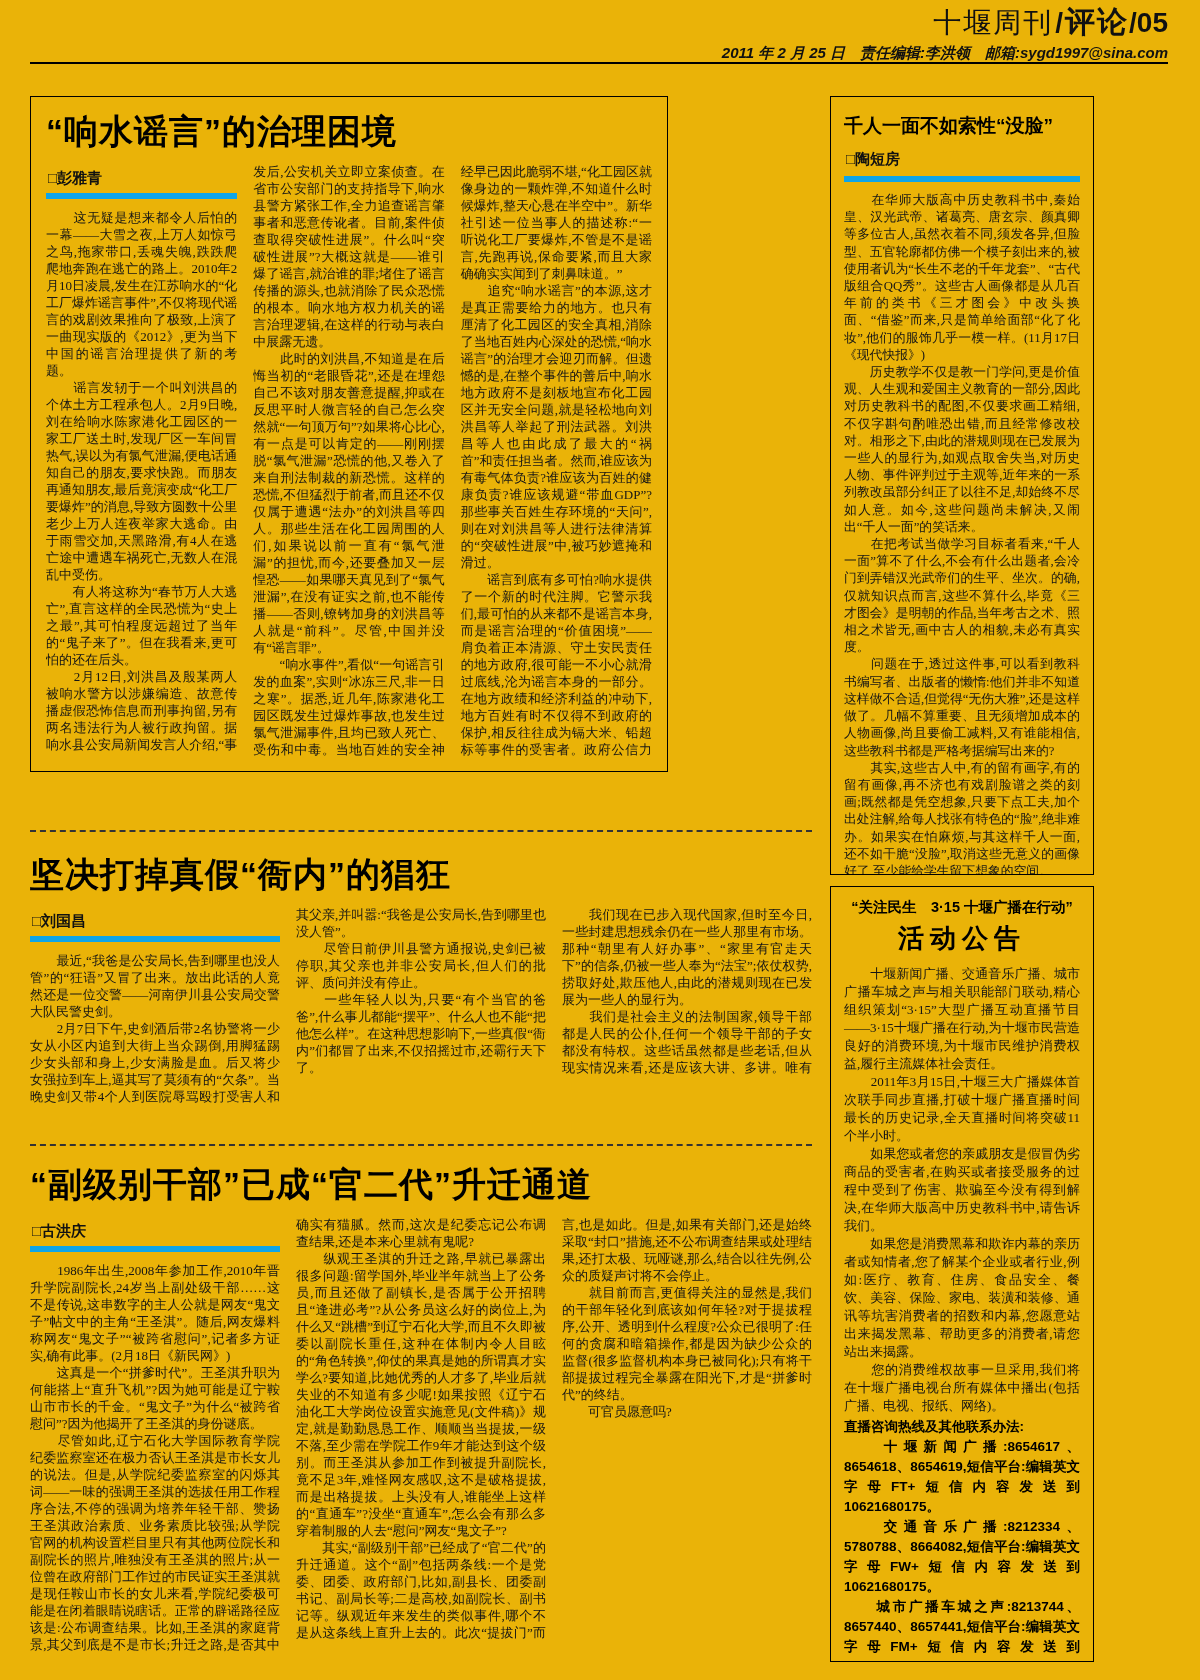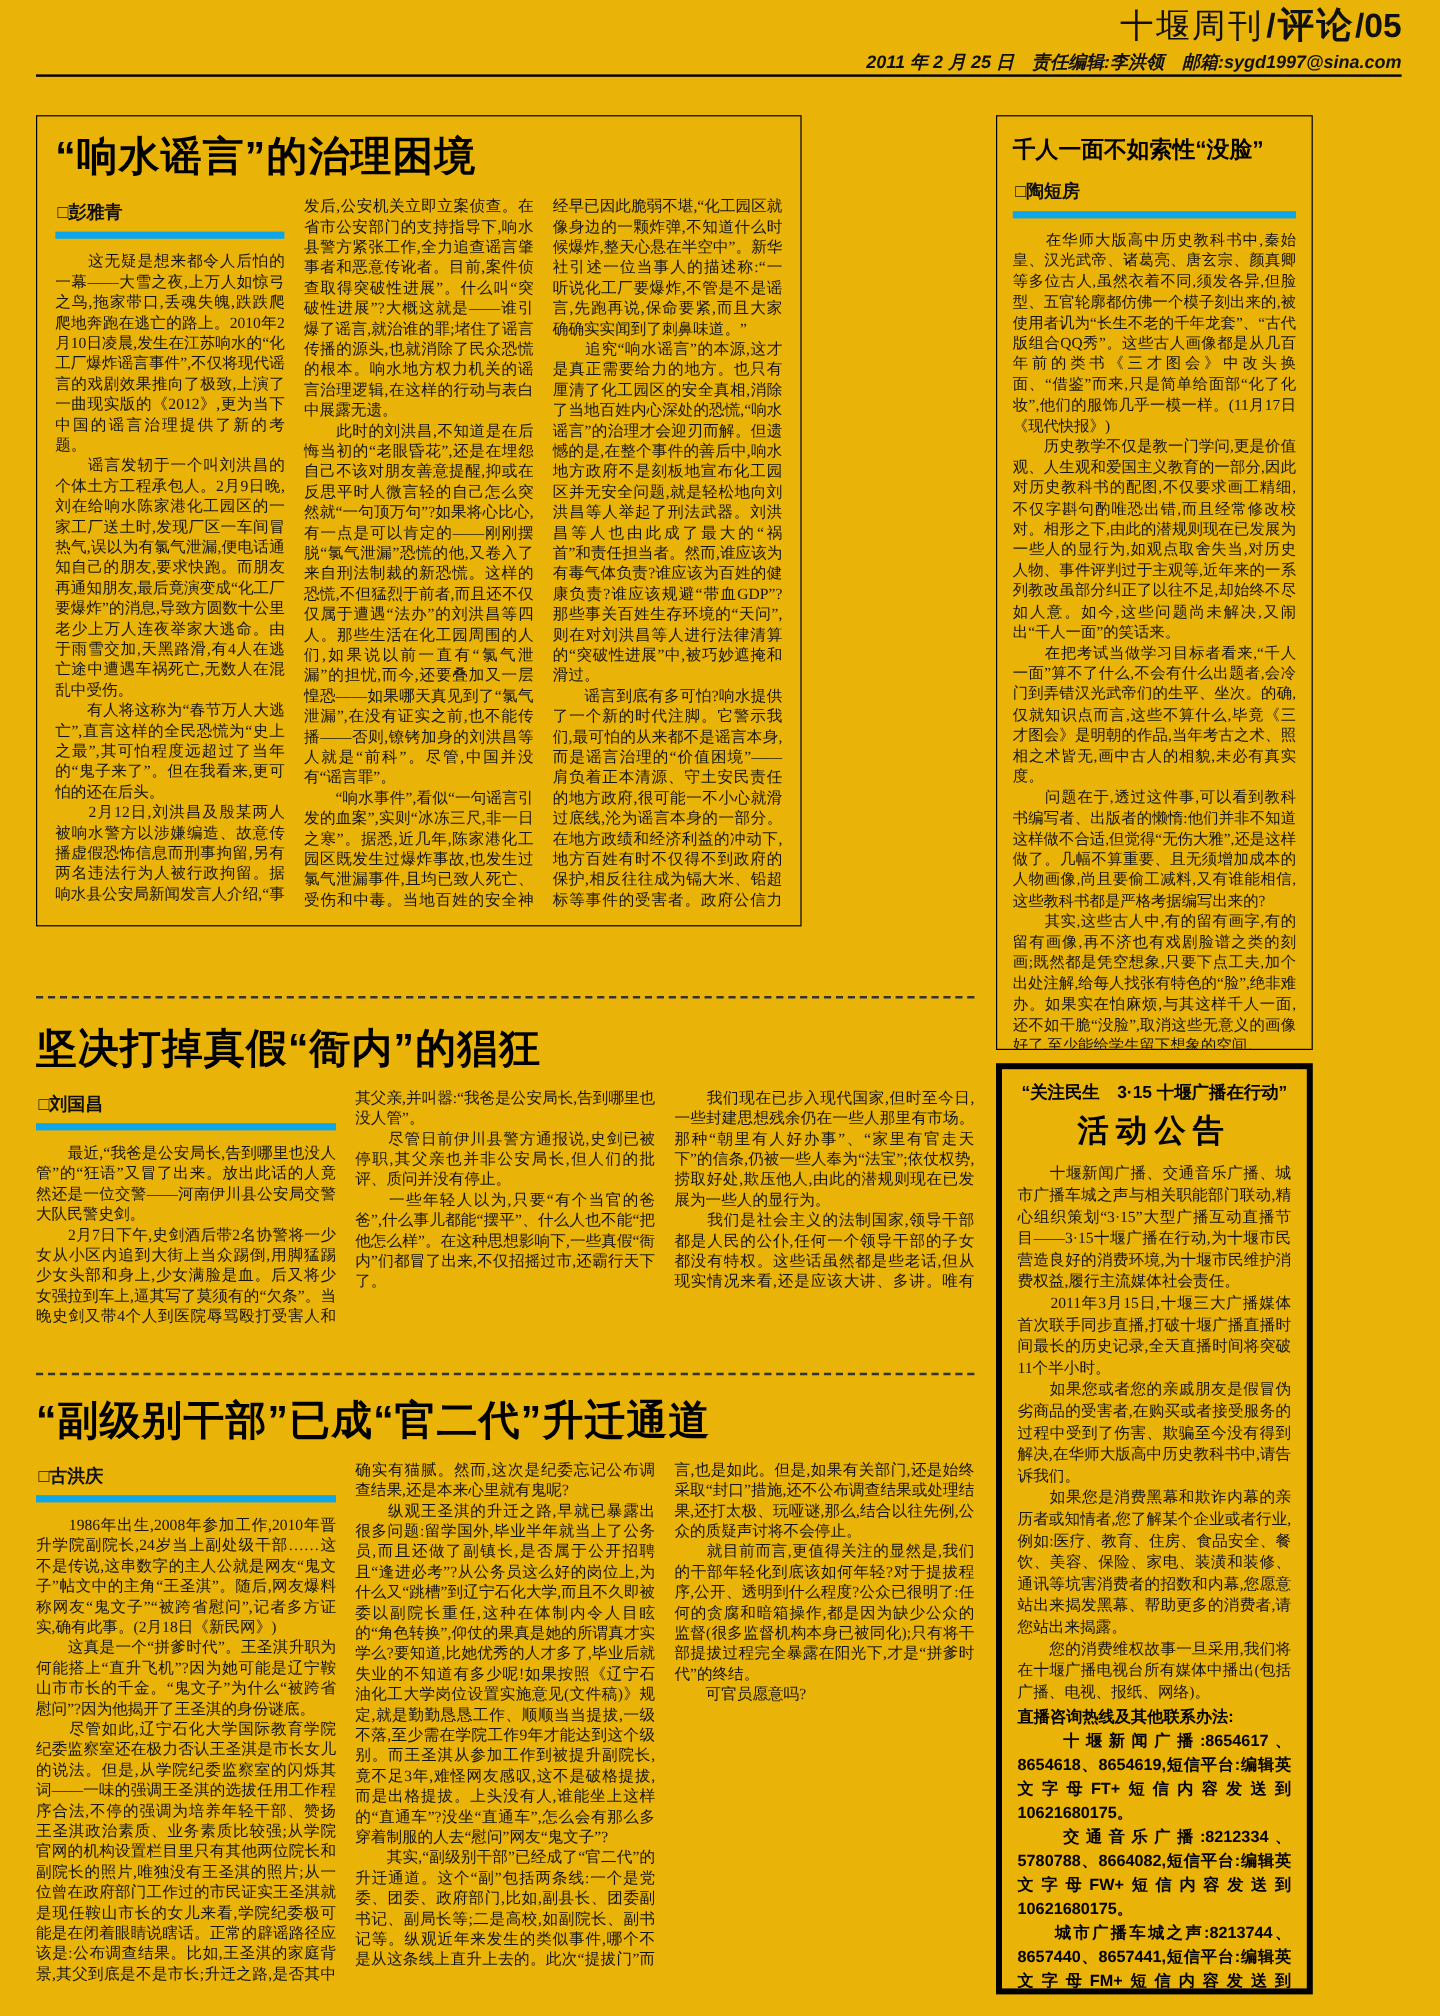--- a/index.html
+++ b/index.html
@@ -37,21 +37,21 @@
   
   .art3{position:absolute;left:30px;top:1162px;width:782px;}
   .art3 .cols{height:440px;}
   
   .essay{position:absolute;left:830px;top:96px;width:264px;height:779px;border:1px solid #000;
          padding:12px 13px;box-sizing:border-box;overflow:hidden;}
   .essay .e-title{font-family:"Liberation Sans","DejaVu Sans",sans-serif;font-weight:800;
                   font-size:19px;line-height:25px;margin:4px 0 8px 0;color:#000;}
   .essay .body{font-size:12.8px;line-height:17.2px;}
   
-  .notice{position:absolute;left:830px;top:886px;width:264px;height:776px;border:5px solid #000000;
+  .notice{position:absolute;left:830px;top:886px;width:264px;height:776px;border:1px solid #000000;
           padding:10px 13px;box-sizing:border-box;overflow:hidden;}
   .kicker{font-family:"Liberation Sans","DejaVu Sans",sans-serif;font-weight:700;font-size:14.5px;
           line-height:20px;text-align:center;color:#000;}
   .n-title{font-family:"Liberation Sans","DejaVu Sans",sans-serif;font-weight:900;font-size:26px;
            line-height:34px;text-align:center;letter-spacing:6px;margin:4px 0 10px 0;color:#000;}
   .notice .body{font-size:13px;line-height:18px;}
   .hot-head{font-family:"Liberation Sans","DejaVu Sans",sans-serif;font-weight:700;
             font-size:13.5px;line-height:20px;margin:2px 0 0 0;color:#000;}
   .hot{font-family:"Liberation Sans","DejaVu Sans",sans-serif;font-weight:700;
        font-size:13.5px;line-height:20px;margin:0;text-align:justify;color:#000;}

